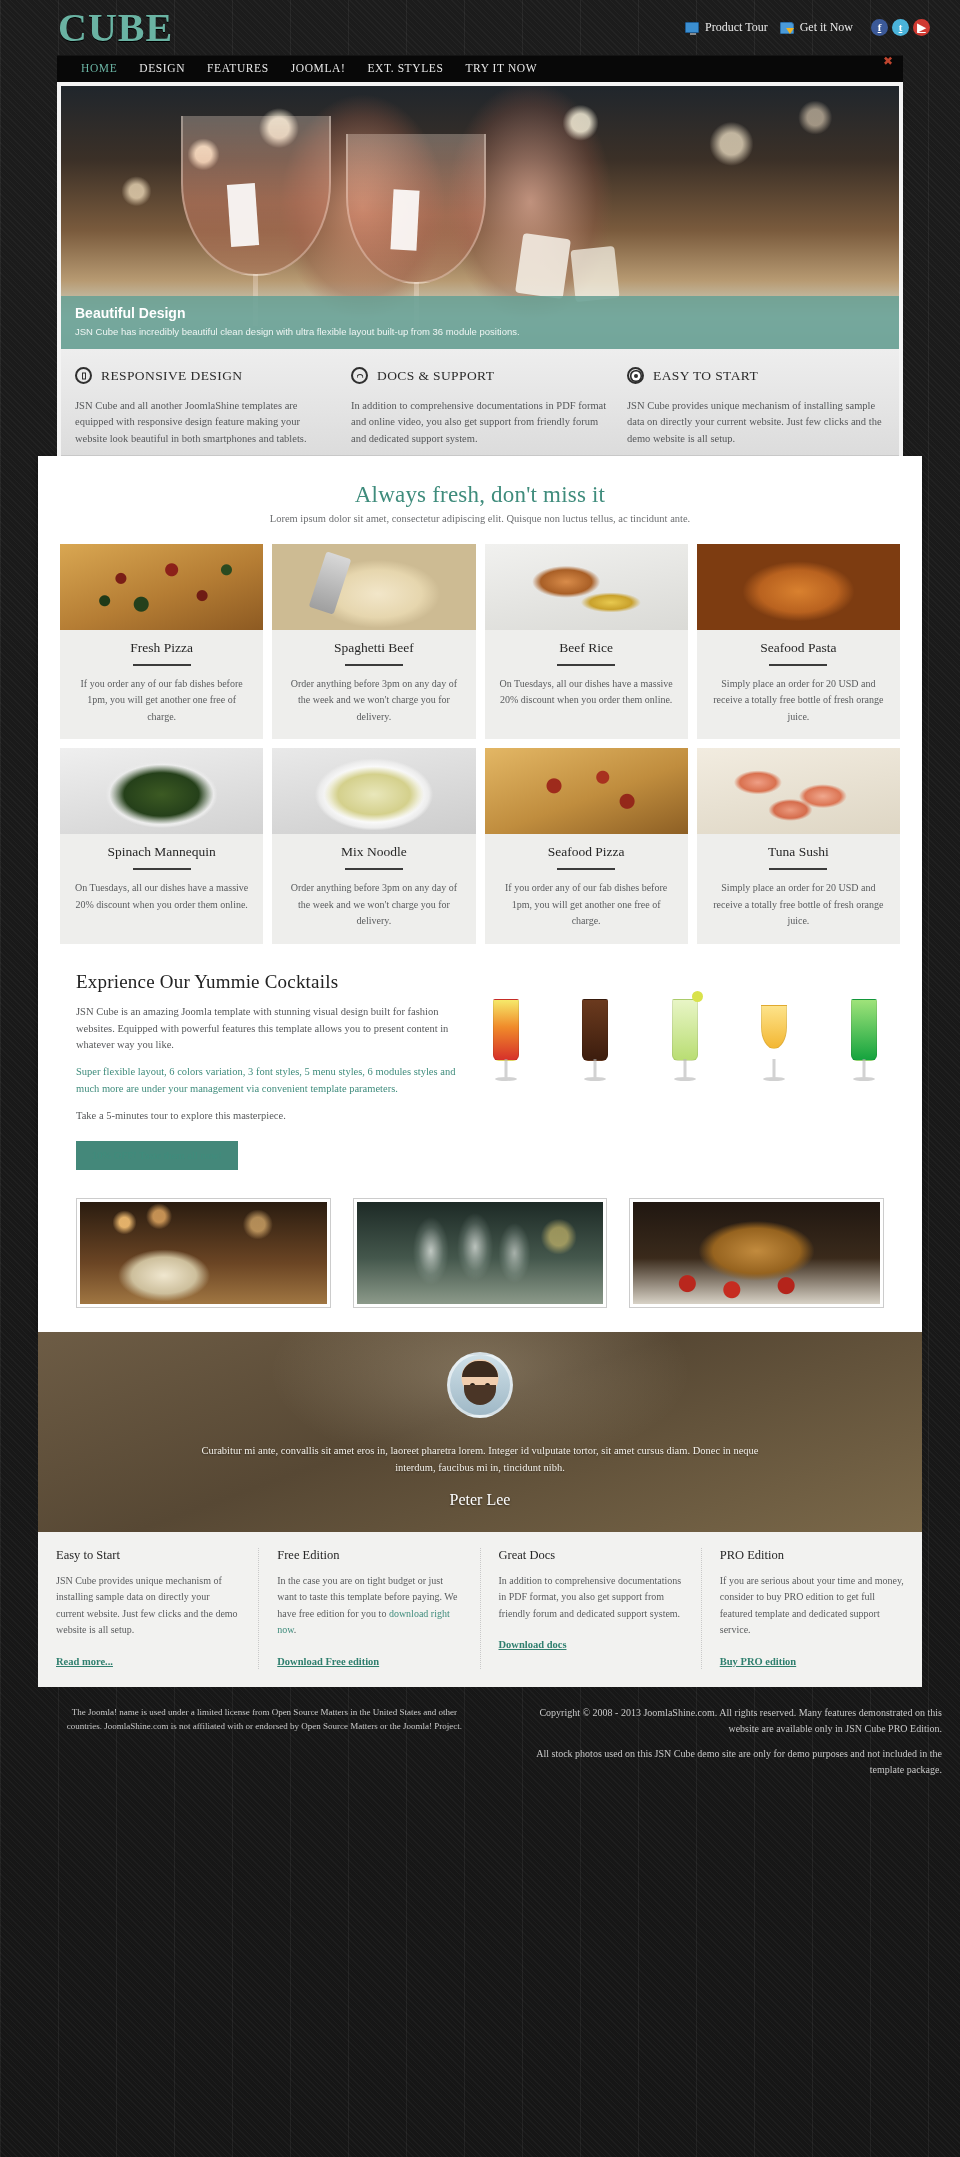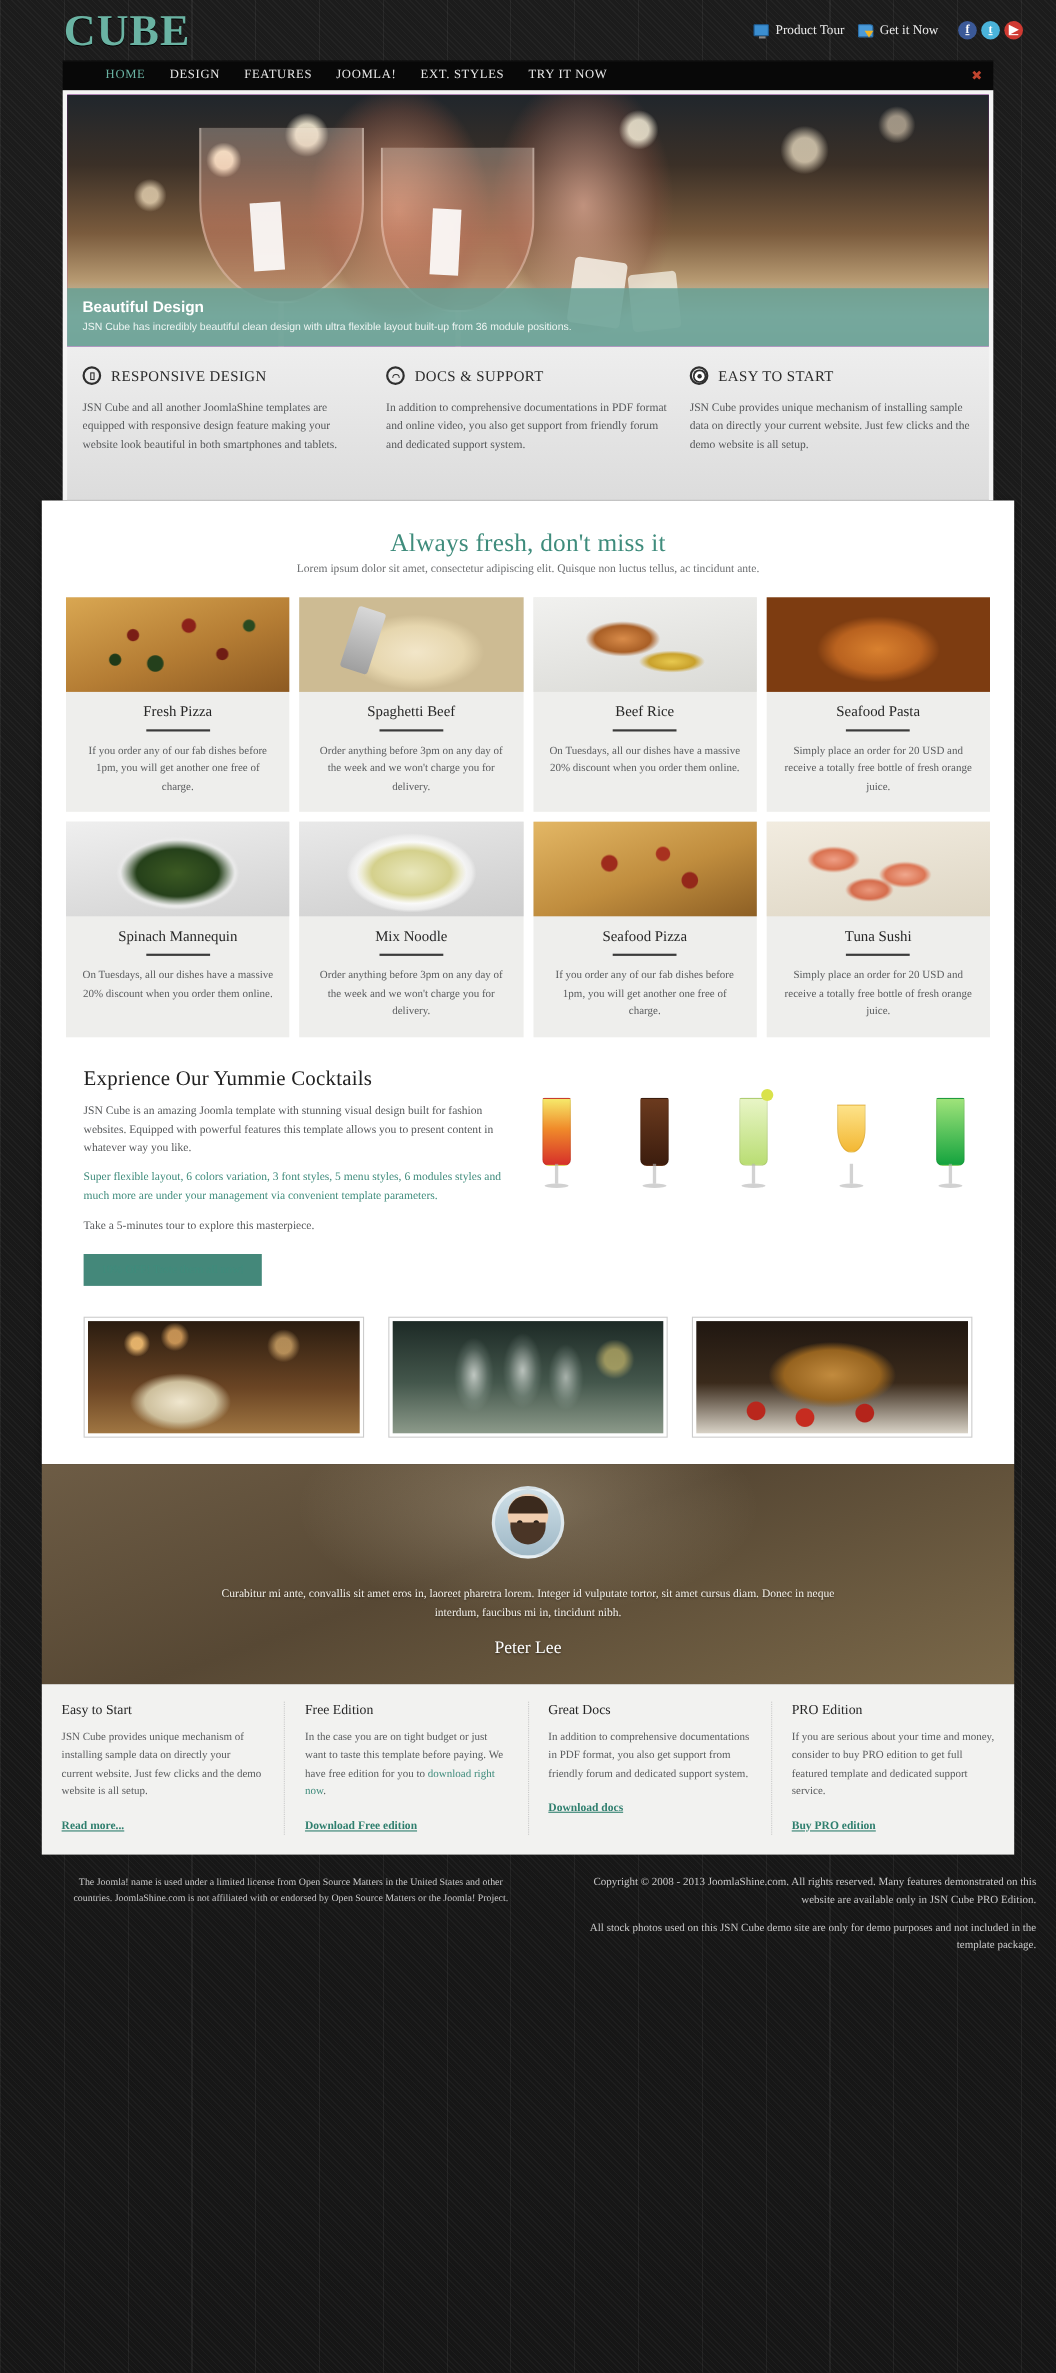--- a/index.html
+++ b/index.html
@@ -104,22 +104,21 @@
   .soc-fb { background: #3b5998; }
   .soc-tw { background: #4ab3da; }
   .soc-yt { background: #cf3a32; }
 
   
   .navwrap {
     background: #080808;
     height: 27px;
     margin: 0 57px 0 57px;
     display: flex;
-    align-items: center;
-    padding-left: 28px;
+    padding-left: 13px;
     position: relative;
     box-shadow: inset 0 1px 0 rgba(255,255,255,0.05);
   }
   .navwrap a {
     color: #e8e8e8;
     font-size: 11.5px;
     letter-spacing: 0.6px;
     text-decoration: none;
     padding: 0 11px;
     line-height: 27px;
@@ -136,23 +135,23 @@
 
   
   .stage {
     margin: 0 57px;
     background: #f4f4f4;
     padding: 4px 4px 0 4px;
     position: relative;
   }
   .hero {
     position: relative;
-    height: 229px;
+    height: 263px;
     overflow: hidden;
-    background: #a21caf;
+    background: #b91c1c;
   }
   .hero-photo {
     position: absolute;
     inset: 0;
     background:
       radial-gradient(circle at 17% 26%, rgba(255,240,210,0.95) 0 8px, rgba(255,240,210,0) 16px),
       radial-gradient(circle at 26% 16%, rgba(255,245,220,0.85) 0 10px, rgba(255,245,220,0) 20px),
       radial-gradient(circle at 9% 40%, rgba(255,235,200,0.7) 0 7px, rgba(255,235,200,0) 15px),
       radial-gradient(circle at 62% 14%, rgba(255,248,225,0.8) 0 9px, rgba(255,248,225,0) 18px),
       radial-gradient(circle at 80% 22%, rgba(255,240,210,0.7) 0 11px, rgba(255,240,210,0) 22px),
@@ -196,21 +195,21 @@
   }
   .hero-caption p {
     color: #eef5f3;
     font-size: 9.5px;
     line-height: 1.3;
   }
 
   
   .features {
     background: linear-gradient(#eeeeee, #dcdcdc);
-    padding: 18px 14px 41px 14px;
+    padding: 18px 14px 8px 14px;
     display: flex;
     gap: 18px;
     border-bottom: 1px solid #c8c8c8;
   }
   .feat { flex: 1; }
   .feat-head {
     display: flex;
     align-items: center;
     gap: 9px;
     margin-bottom: 14px;

